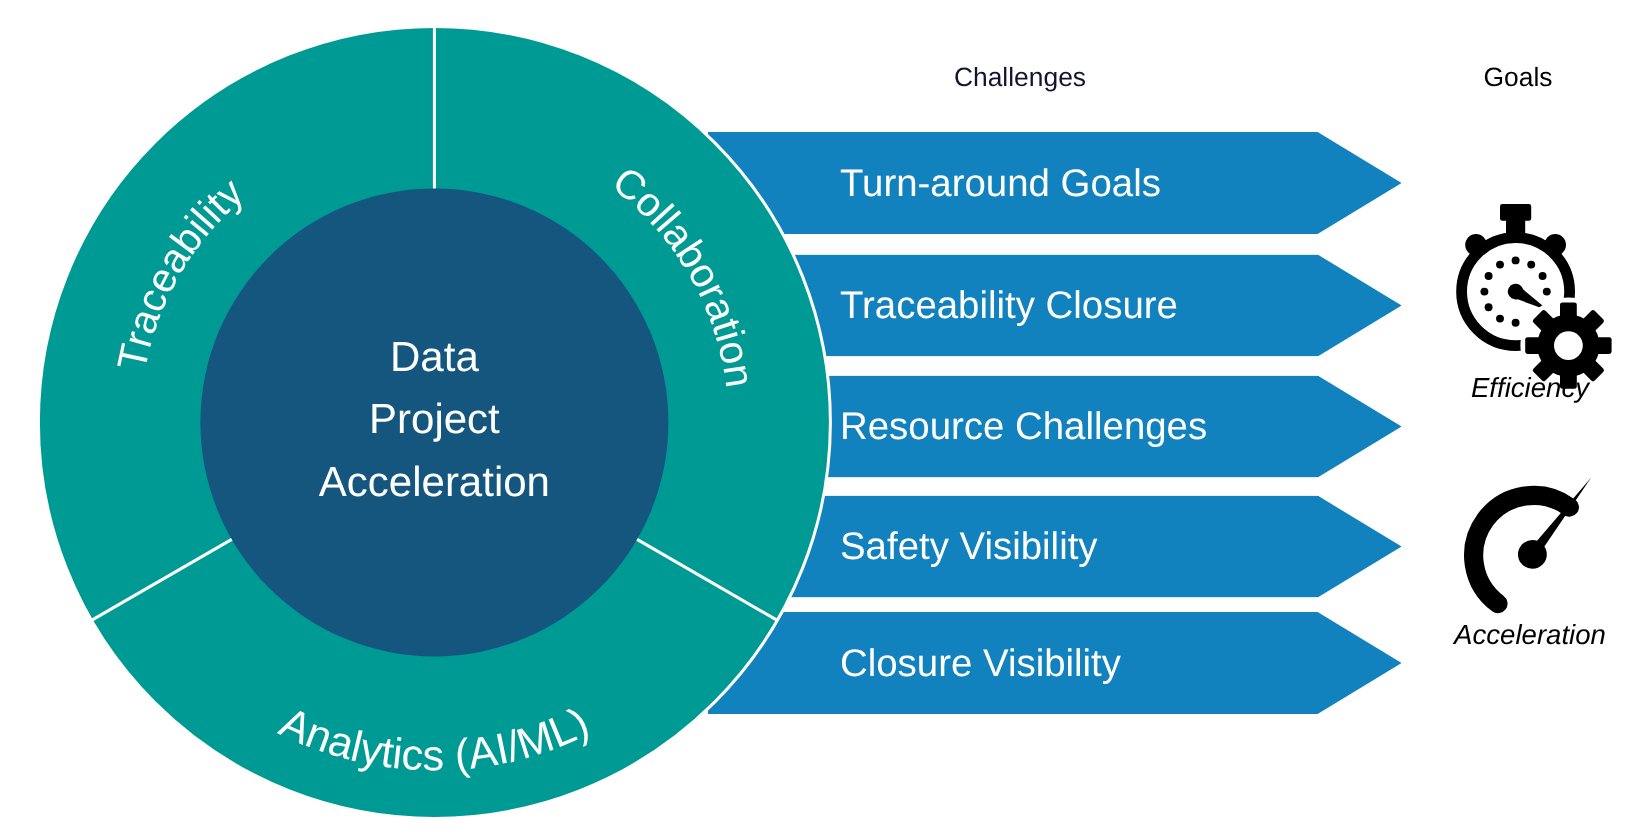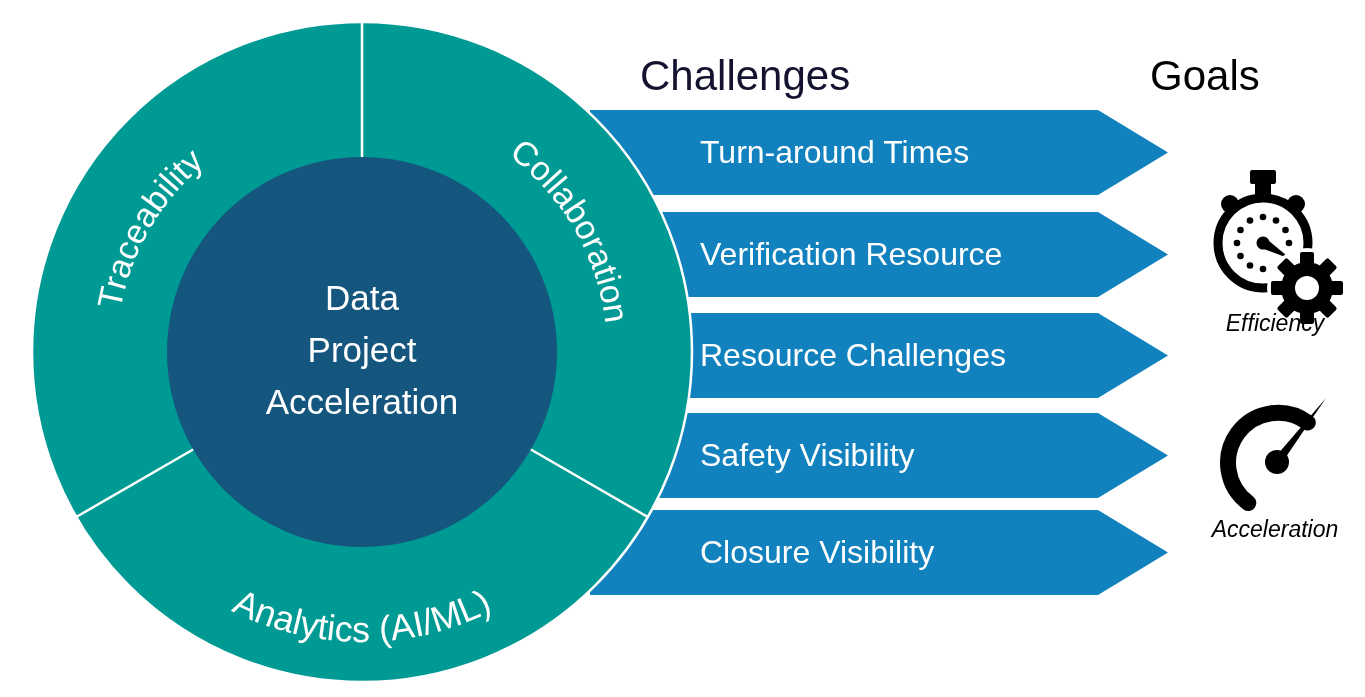--- a/index.html
+++ b/index.html
@@ -21,44 +21,44 @@
     display:block;padding-left:110px;line-height:85px;
     color:var(--white);font-size:32px;white-space:nowrap;
   }
 
   
   svg.layer{position:absolute;left:0;top:0;z-index:2;pointer-events:none;}
   .ring-label{fill:var(--white);font-family:"Liberation Sans",sans-serif;font-size:34px;text-anchor:middle;}
   .ring-label.big{font-size:36px;}
 
   
-  .hdr{position:absolute;z-index:3;font-size:42px;}
+  .hdr{position:absolute;z-index:3;text-align:center;font-size:22px;}
   .hdr.challenges{left:640px;top:52px;width:420px;color:var(--navy);}
   .hdr.goals{left:1150px;top:52px;width:230px;color:var(--black);}
   .core-text{
     position:absolute;z-index:3;left:162px;top:272px;width:400px;
     text-align:center;color:var(--white);font-size:35px;line-height:52px;
   }
   .goal-label{
     position:absolute;z-index:3;text-align:center;
     font-size:23px;font-style:italic;color:var(--black);
   }
   .goal-label.efficiency{left:1175px;top:310px;width:200px;}
   .goal-label.acceleration{left:1165px;top:516px;width:220px;}
 </style>
 </head>
 <body>
 
 <div class="stage">
 
   <div class="arrow" style="top:110px">
-    <span>Turn-around Times</span>
+    <span>Turn-around Goals</span>
   </div>
   <div class="arrow" style="top:212px">
-    <span>Verification Resource</span>
+    <span>Traceability Closure</span>
   </div>
   <div class="arrow" style="top:313px">
     <span>Resource Challenges</span>
   </div>
   <div class="arrow" style="top:413px">
     <span>Safety Visibility</span>
   </div>
   <div class="arrow" style="top:510px">
     <span>Closure Visibility</span>
   </div>

